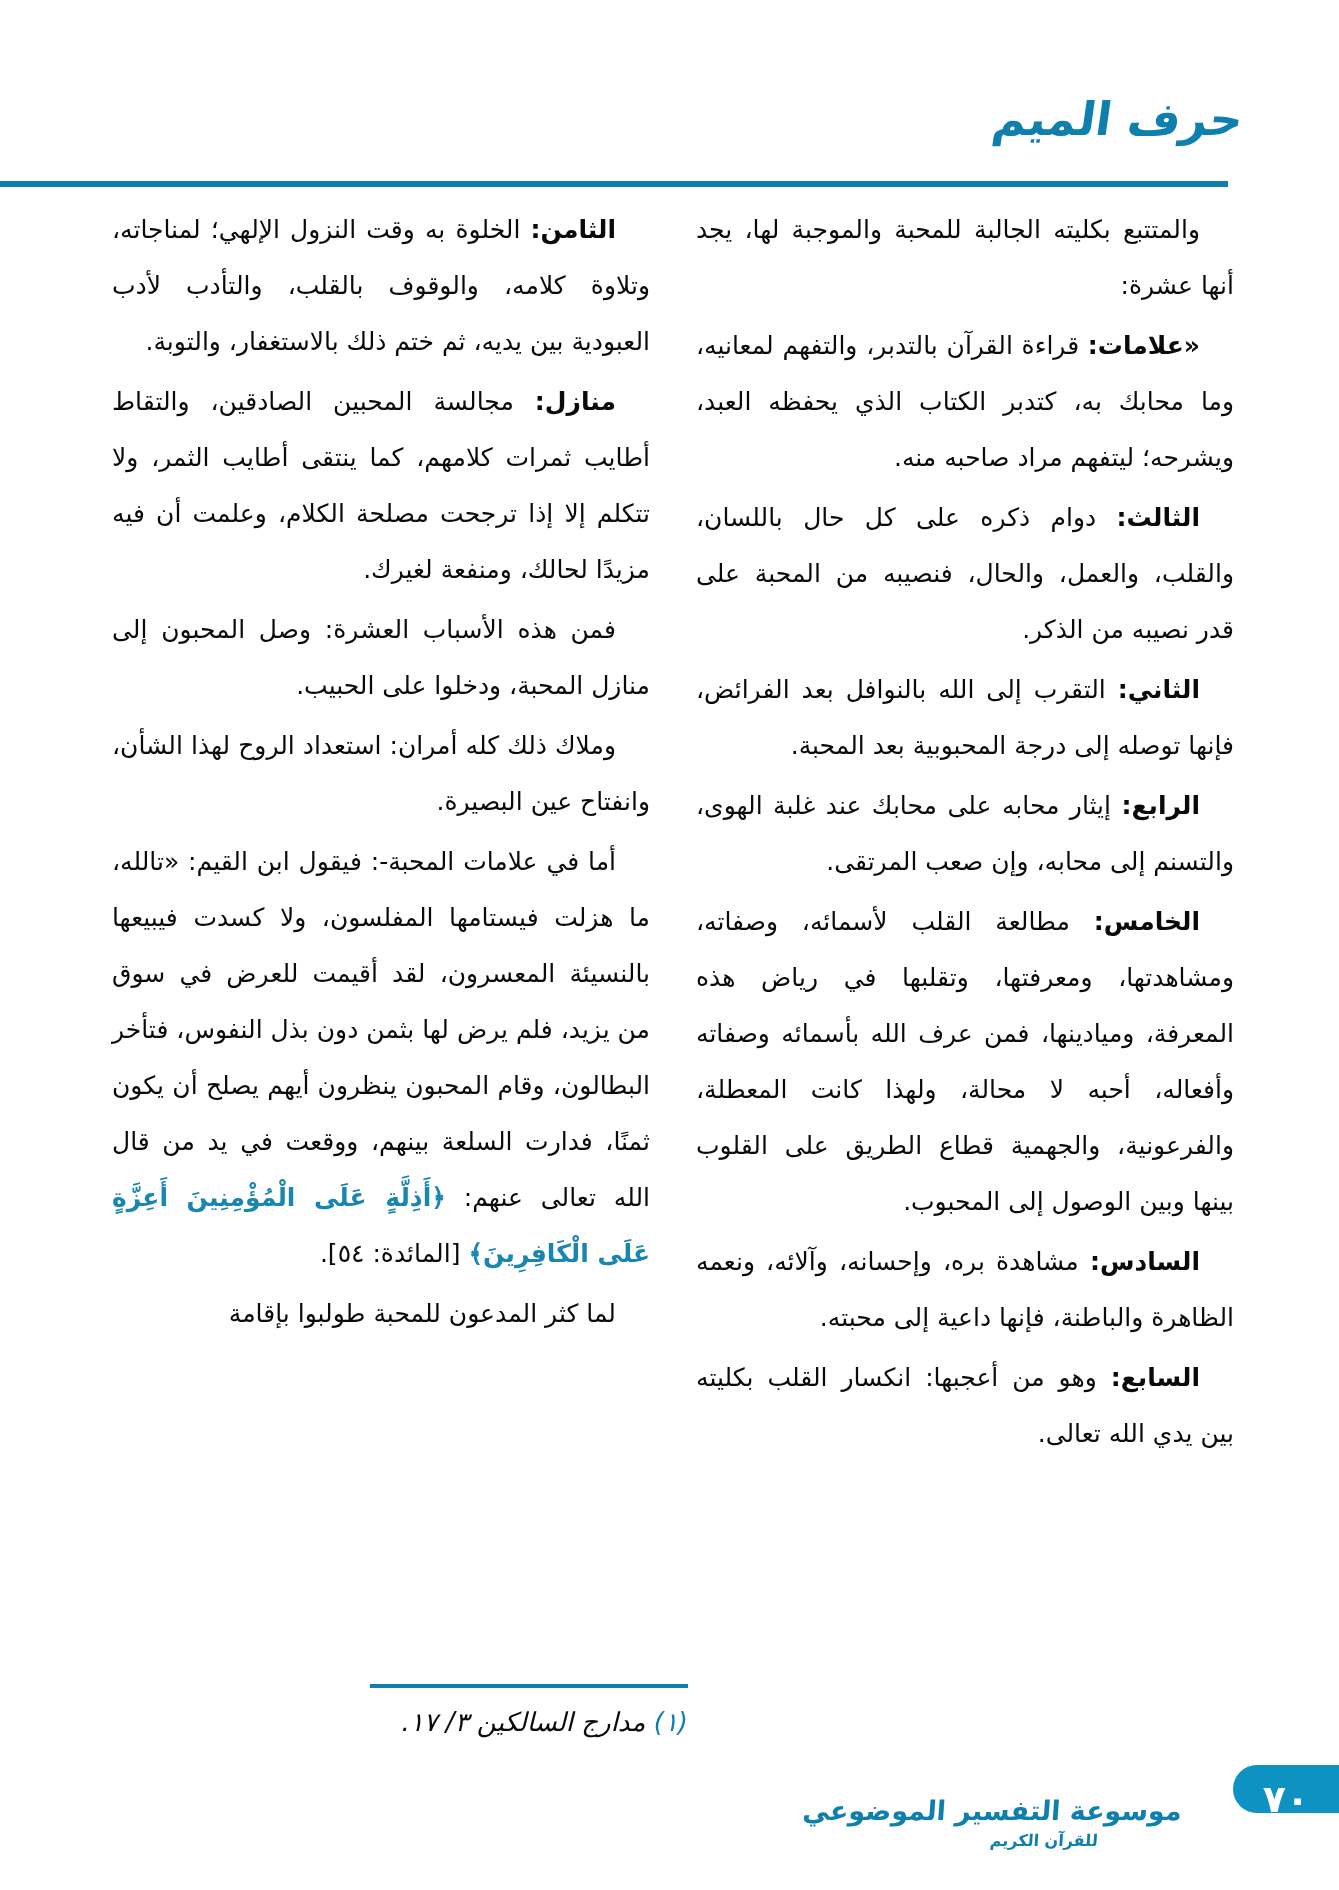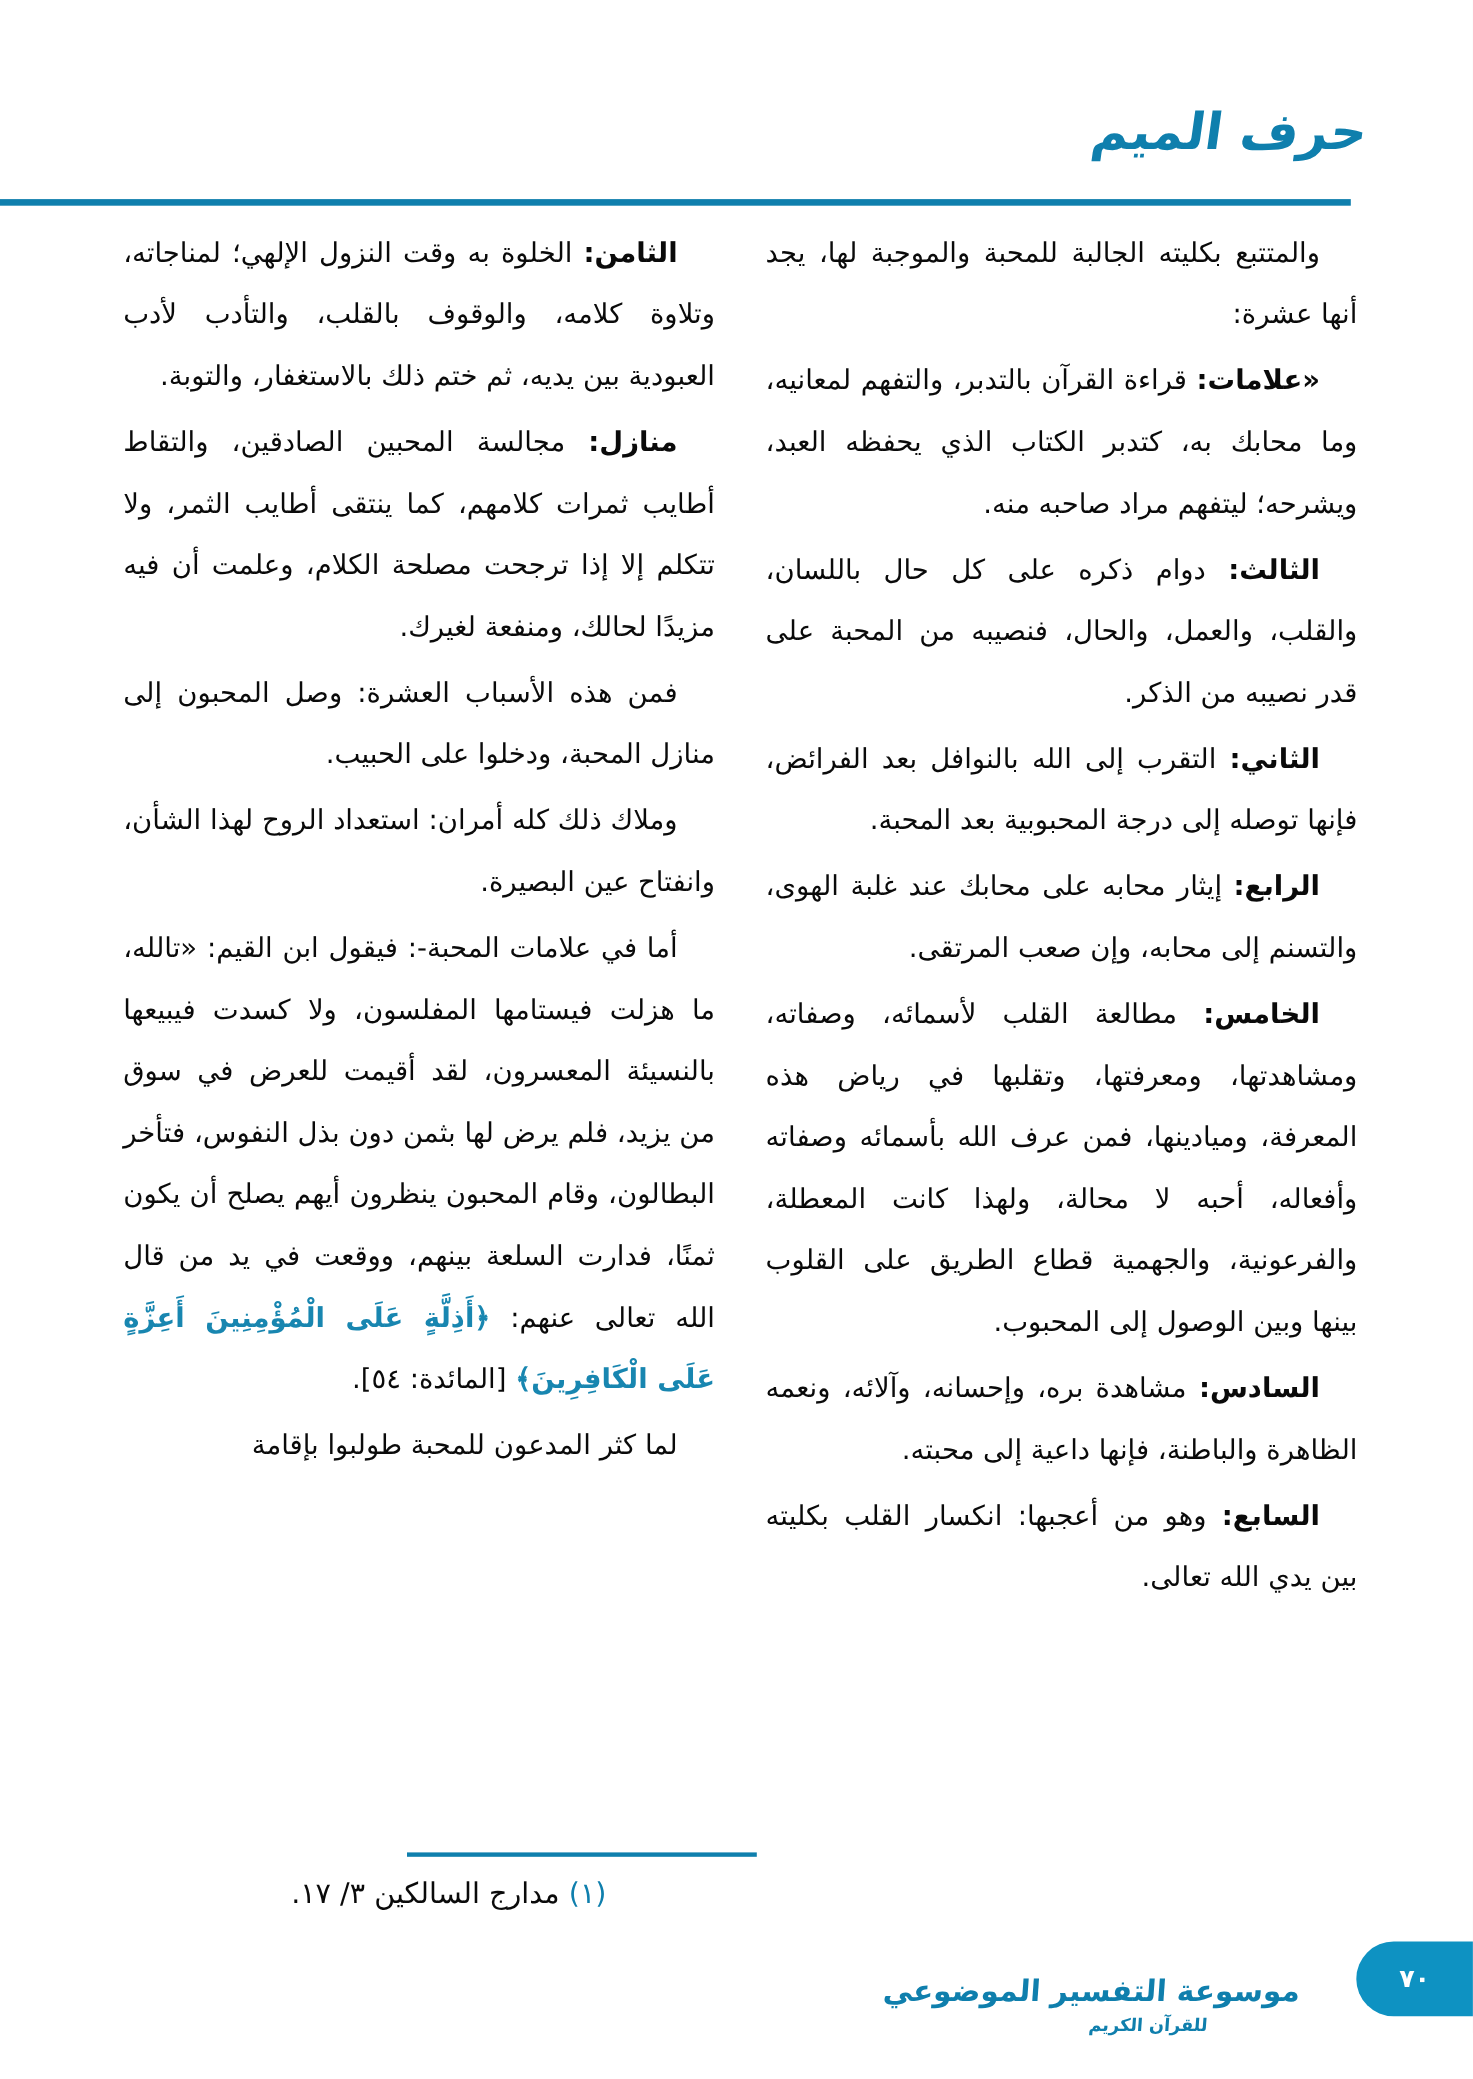--- a/index.html
+++ b/index.html
@@ -47,39 +47,40 @@
   }
   
   .footnote{
     position:absolute;top:1684px;left:128px;width:560px;
   }
   .footnote-rule{
     height:4px;width:318px;margin-left:auto;margin-right:0;
     background:var(--accent-blue,#0f7fad);
   }
   .footnote-text{
-    margin:14px 0 0 0;text-align:center;
+    margin:14px 0 0 0;text-align:right;
     font-size:26px;line-height:40px;
     color:var(--text-black,#0a0a0a);
+    font-style:italic;
   }
   .fn-marker{color:var(--accent-blue,#0f7fad);}
   
   .publisher-logo{
     position:absolute;bottom:38px;right:158px;width:272px;
     text-align:center;color:var(--accent-blue,#0f7fad);
     transform:skewX(-4deg);
   }
   .logo-main{font-size:27px;font-weight:bold;line-height:34px;white-space:nowrap;}
   .logo-sub{font-size:16px;font-weight:bold;line-height:22px;margin-top:2px;}
   .page-badge{
     position:absolute;top:1765px;right:0;
-    width:106px;height:68px;
+    width:106px;height:48px;
     background:var(--badge-blue,#0e92c2);
     border-radius:34px 0 0 34px;
-    color:#ffffff;font-size:23px;line-height:68px;
+    color:#ffffff;font-size:38px;line-height:68px;
     text-align:center;font-weight:bold;
   }
 </style>
 </head>
 <body>
 
 <div class="page">
 
   <div class="calligraphy-title">حرف الميم</div>
 

